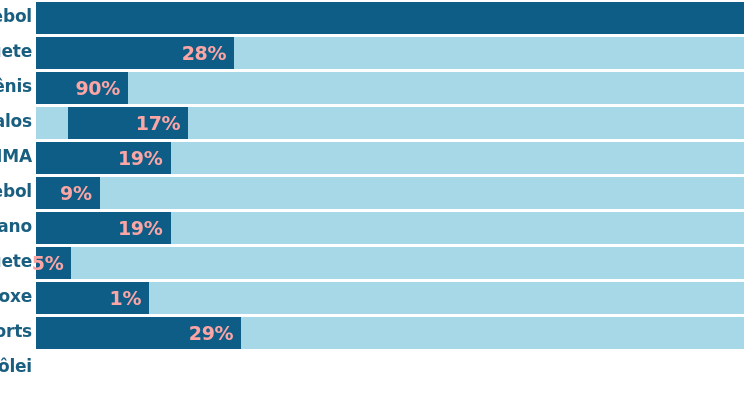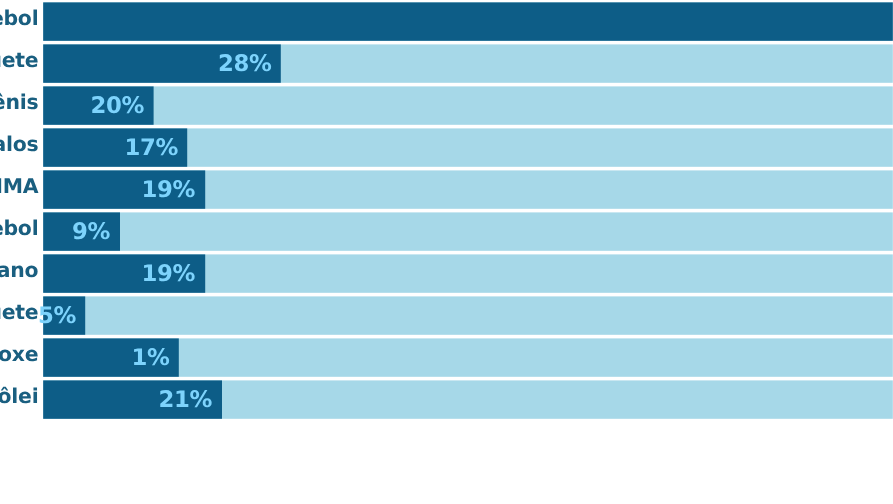--- a/index.html
+++ b/index.html
@@ -62,21 +62,21 @@
   }
 
   .value-label {
     position: absolute;
     right: 8px;
     top: 0;
     height: 32px;
     line-height: 32px;
     font-size: 19px;
     font-weight: bold;
-    color: #7dd3fc;
+    color: #fca5a5;
     white-space: nowrap;
     letter-spacing: -0.3px;
   }
 </style>
 </head>
 <body style="background: rgb(255, 255, 255);">
 
 <div id="chart-root">
 
   <div class="bar-row">
@@ -94,29 +94,29 @@
       <div class="fill" style="width: 28%;">
         <span class="value-label">28%</span>
       </div>
     </div>
   </div>
 
   <div class="bar-row">
     <div class="row-label">ênis</div>
     <div class="track">
       <div class="fill" style="width: 13%;">
-        <span class="value-label">20%</span>
+        <span class="value-label">90%</span>
       </div>
     </div>
   </div>
 
   <div class="bar-row">
     <div class="row-label">alos</div>
     <div class="track">
-      <div class="fill" style="width: 17%;">
+      <div class="fill" style="width: 17%; margin-left: 32px;">
         <span class="value-label">17%</span>
       </div>
     </div>
   </div>
 
   <div class="bar-row">
     <div class="row-label">MMA</div>
     <div class="track">
       <div class="fill" style="width: 19%;">
         <span class="value-label">19%</span>
@@ -153,24 +153,27 @@
 
   <div class="bar-row">
     <div class="row-label">Boxe</div>
     <div class="track">
       <div class="fill" style="width: 16%;">
         <span class="value-label">1%</span>
       </div>
     </div>
   </div>
 
+  <div class="bar-row">
+    <div class="row-label">orts</div>
+    <div class="track">
+      <div class="fill" style="width: 29%;">
+        <span class="value-label">29%</span>
+      </div>
+    </div>
+  </div>
 
 
   <div class="bar-row">
     <div class="row-label">Vôlei</div>
-    <div class="track">
-      <div class="fill" style="width: 21%;">
-        <span class="value-label">21%</span>
-      </div>
-    </div>
   </div>
 
 </div>
 
 </body></html>

